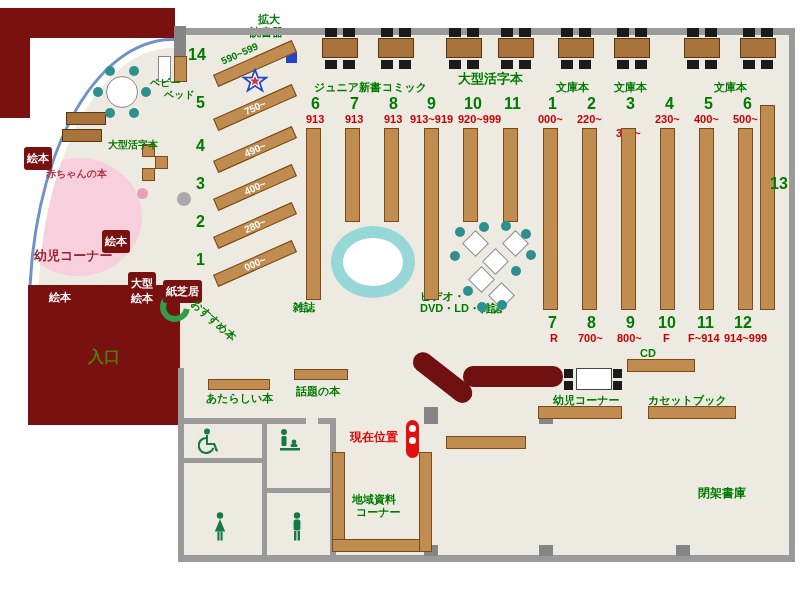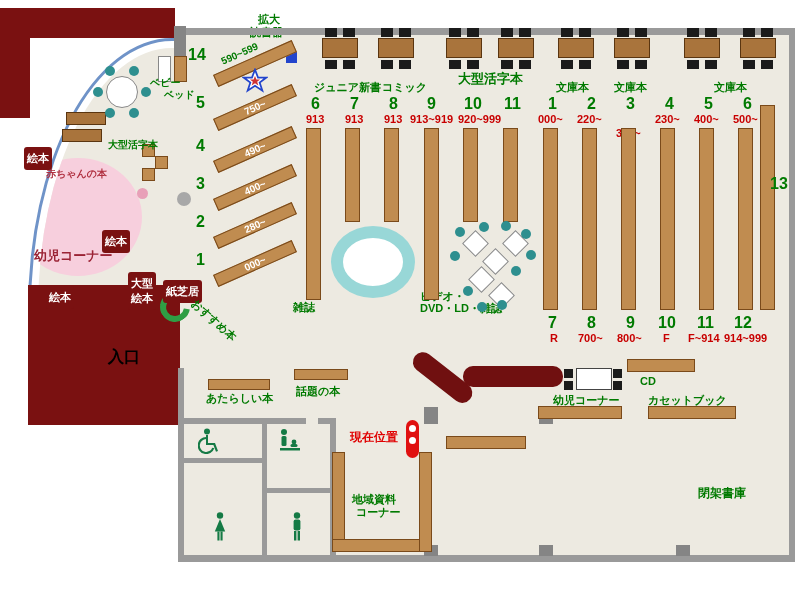--- a/index.html
+++ b/index.html
@@ -66,21 +66,21 @@
   <div class="a" style="left:34px;top:247px;color:#9b2335;font-weight:bold;font-size:13px;white-space:nowrap;">幼児コーナー</div>
   <div class="chip" style="left:24px;top:147px;">絵本</div>
   <div class="chip" style="left:102px;top:230px;">絵本</div>
   <div class="chip" style="left:46px;top:286px;">絵本</div>
   <div class="chip" style="left:128px;top:272px;">
     <span>大型</span><br>
     <span>絵本</span>
   </div>
   <div class="chip" style="left:163px;top:280px;">紙芝居</div>
   <div class="g" style="left:198px;top:296px;transform:rotate(42deg);transform-origin:left top;">おすすめ本</div>
-  <div class="a" style="left:88px;top:347px;color:#000000;font-weight:bold;font-size:16px;margin-left:20px;">入口</div>
+  <div class="a" style="left:88px;top:347px;color:#4d7c0f;font-weight:bold;font-size:16px;">入口</div>
 
   <div class="n" style="left:188px;top:46px;">14</div>
   <div class="n" style="left:196px;top:94px;">5</div>
   <div class="n" style="left:196px;top:137px;">4</div>
   <div class="n" style="left:196px;top:175px;">3</div>
   <div class="n" style="left:196px;top:213px;">2</div>
   <div class="n" style="left:196px;top:251px;">1</div>
   <div class="bar" style="top:57px;"></div>
   <div class="g" style="left:220px;top:48px;font-size:10px;transform:rotate(-24deg);">590~599</div>
   <div class="bar" style="top:101px;">
@@ -149,21 +149,21 @@
   <div class="r" style="left:724px;top:332px;">914~999</div>
 
   <div class="shv" style="left:760px;top:105px;height:205px;"></div>
   <div class="n" style="left:770px;top:175px;">13</div>
 
   <div class="a" style="left:331px;top:226px;width:84px;height:72px;border:12px solid #98d7d7;border-radius:50%;background:#fff;box-sizing:border-box;"></div>
 
   <div class="g" style="left:293px;top:300px;">雑誌</div>
   <div class="g" style="left:420px;top:289px;">ビデオ・</div>
   <div class="g" style="left:420px;top:301px;">DVD・LD・雑誌</div>
-  <div class="g" style="left:640px;top:347px;margin-top:28px;">CD</div>
+  <div class="g" style="left:640px;top:347px;">CD</div>
   <div class="g" style="left:553px;top:393px;">幼児コーナー</div>
   <div class="g" style="left:648px;top:393px;">カセットブック</div>
   <div class="g" style="left:206px;top:391px;">あたらしい本</div>
   <div class="g" style="left:296px;top:384px;">話題の本</div>
   <div class="a" style="left:350px;top:429px;color:#e00000;font-weight:bold;font-size:12px;white-space:nowrap;">現在位置</div>
   <div class="g" style="left:352px;top:492px;">地域資料</div>
   <div class="g" style="left:356px;top:505px;">コーナー</div>
   <div class="g" style="left:698px;top:485px;font-size:12px;">閉架書庫</div>
 
   <div class="a" style="left:406px;top:420px;width:13px;height:38px;background:#e01010;border-radius:7px;"></div>

